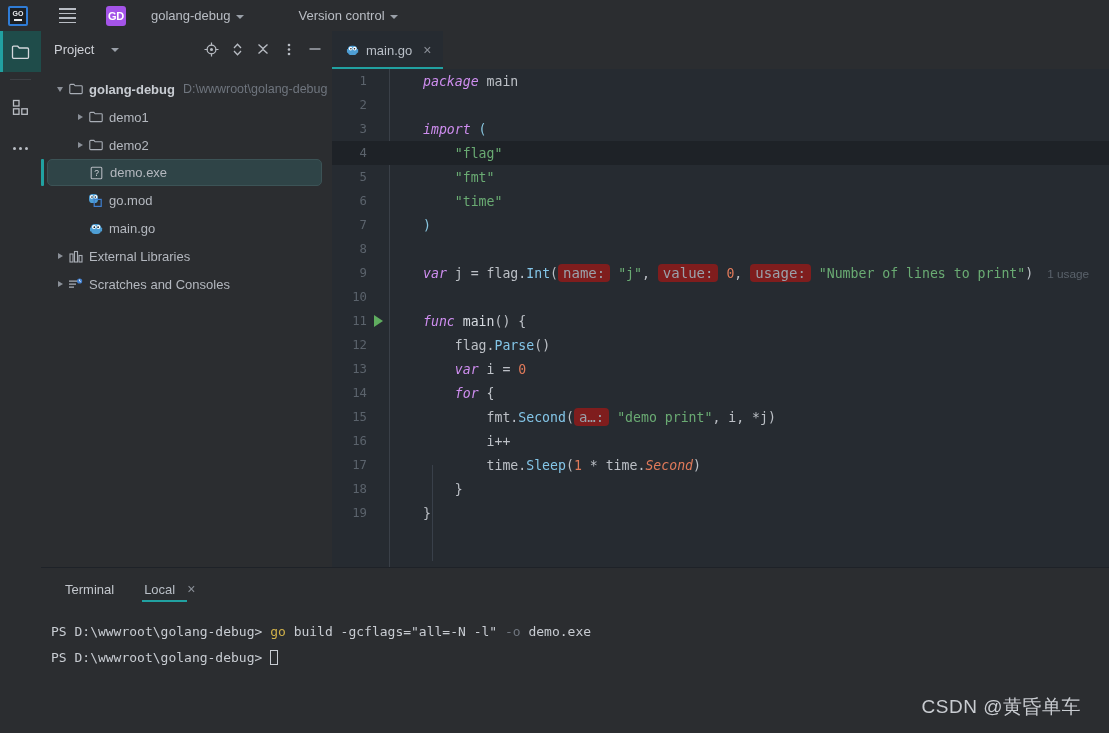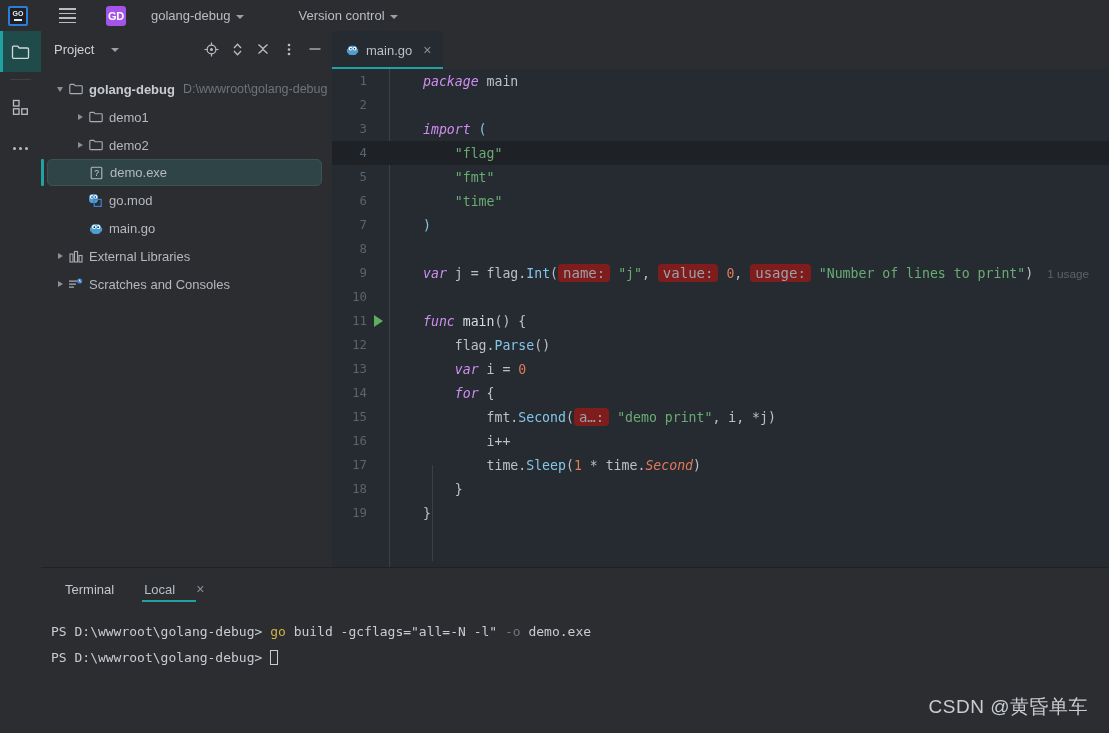--- a/index.html
+++ b/index.html
@@ -94,30 +94,30 @@
   .num  { color:#e07a5a; }
   .mth  { color:#84c6e8; }
   .cnst { color:#e07a5a; font-style:italic; }
   .punc { color:#89c7e0; }
   .pln  { color:#bcc0c6; }
 
   
   .term { position:absolute; left:41px; top:568px; width:1068px; height:165px; background:#2b2d30; }
   .term-hdr { height:42px; display:flex; align-items:center; padding-left:14px; gap:0px; }
   .term-tab { font-size:13px; color:#c3c7cd; padding:0 10px; height:42px; display:flex; align-items:center;}
-  .term-tab.sub { color:#9aa0a8; position:relative; margin-left:10px; gap:17px; }
+  .term-tab.sub { color:#9aa0a8; position:relative; margin-left:10px; gap:8px; }
   .term-tab.sub.active { color:#b9bfc7; }
   .term-tab.sub.active::after { content:""; position:absolute; left:8px; right:18px; bottom:8px; height:2px; background:#21a1a1;}
   .term-body { padding-left:10px; padding-top:8px;
     font-family:"DejaVu Sans Mono","Liberation Mono",monospace; font-size:13px; color:#c8ccd2; }
   .tline { height:26px; display:flex; align-items:center; white-space:pre; }
   .t-go { color:#d1b14a; }
   .t-dim { color:#6f757e; }
   .cursor { display:inline-block; width:8px; height:15px; border:1px solid #c8ccd2; background:transparent; vertical-align:-2px;}
-  .watermark { position:absolute; right:21px; bottom:13px; color:#c9ccd1; font-size:19px;
+  .watermark { position:absolute; right:28px; bottom:13px; color:#c9ccd1; font-size:19px;
     font-family:"Liberation Sans",sans-serif; letter-spacing:0.5px; }
   .divider-h { position:absolute; left:41px; top:567px; width:1068px; height:1px; background:#1e2228; }
 </style>
 </head>
 <body>
 
 <div id="app">
 
   <div class="titlebar">
     <div class="gl-logo">

